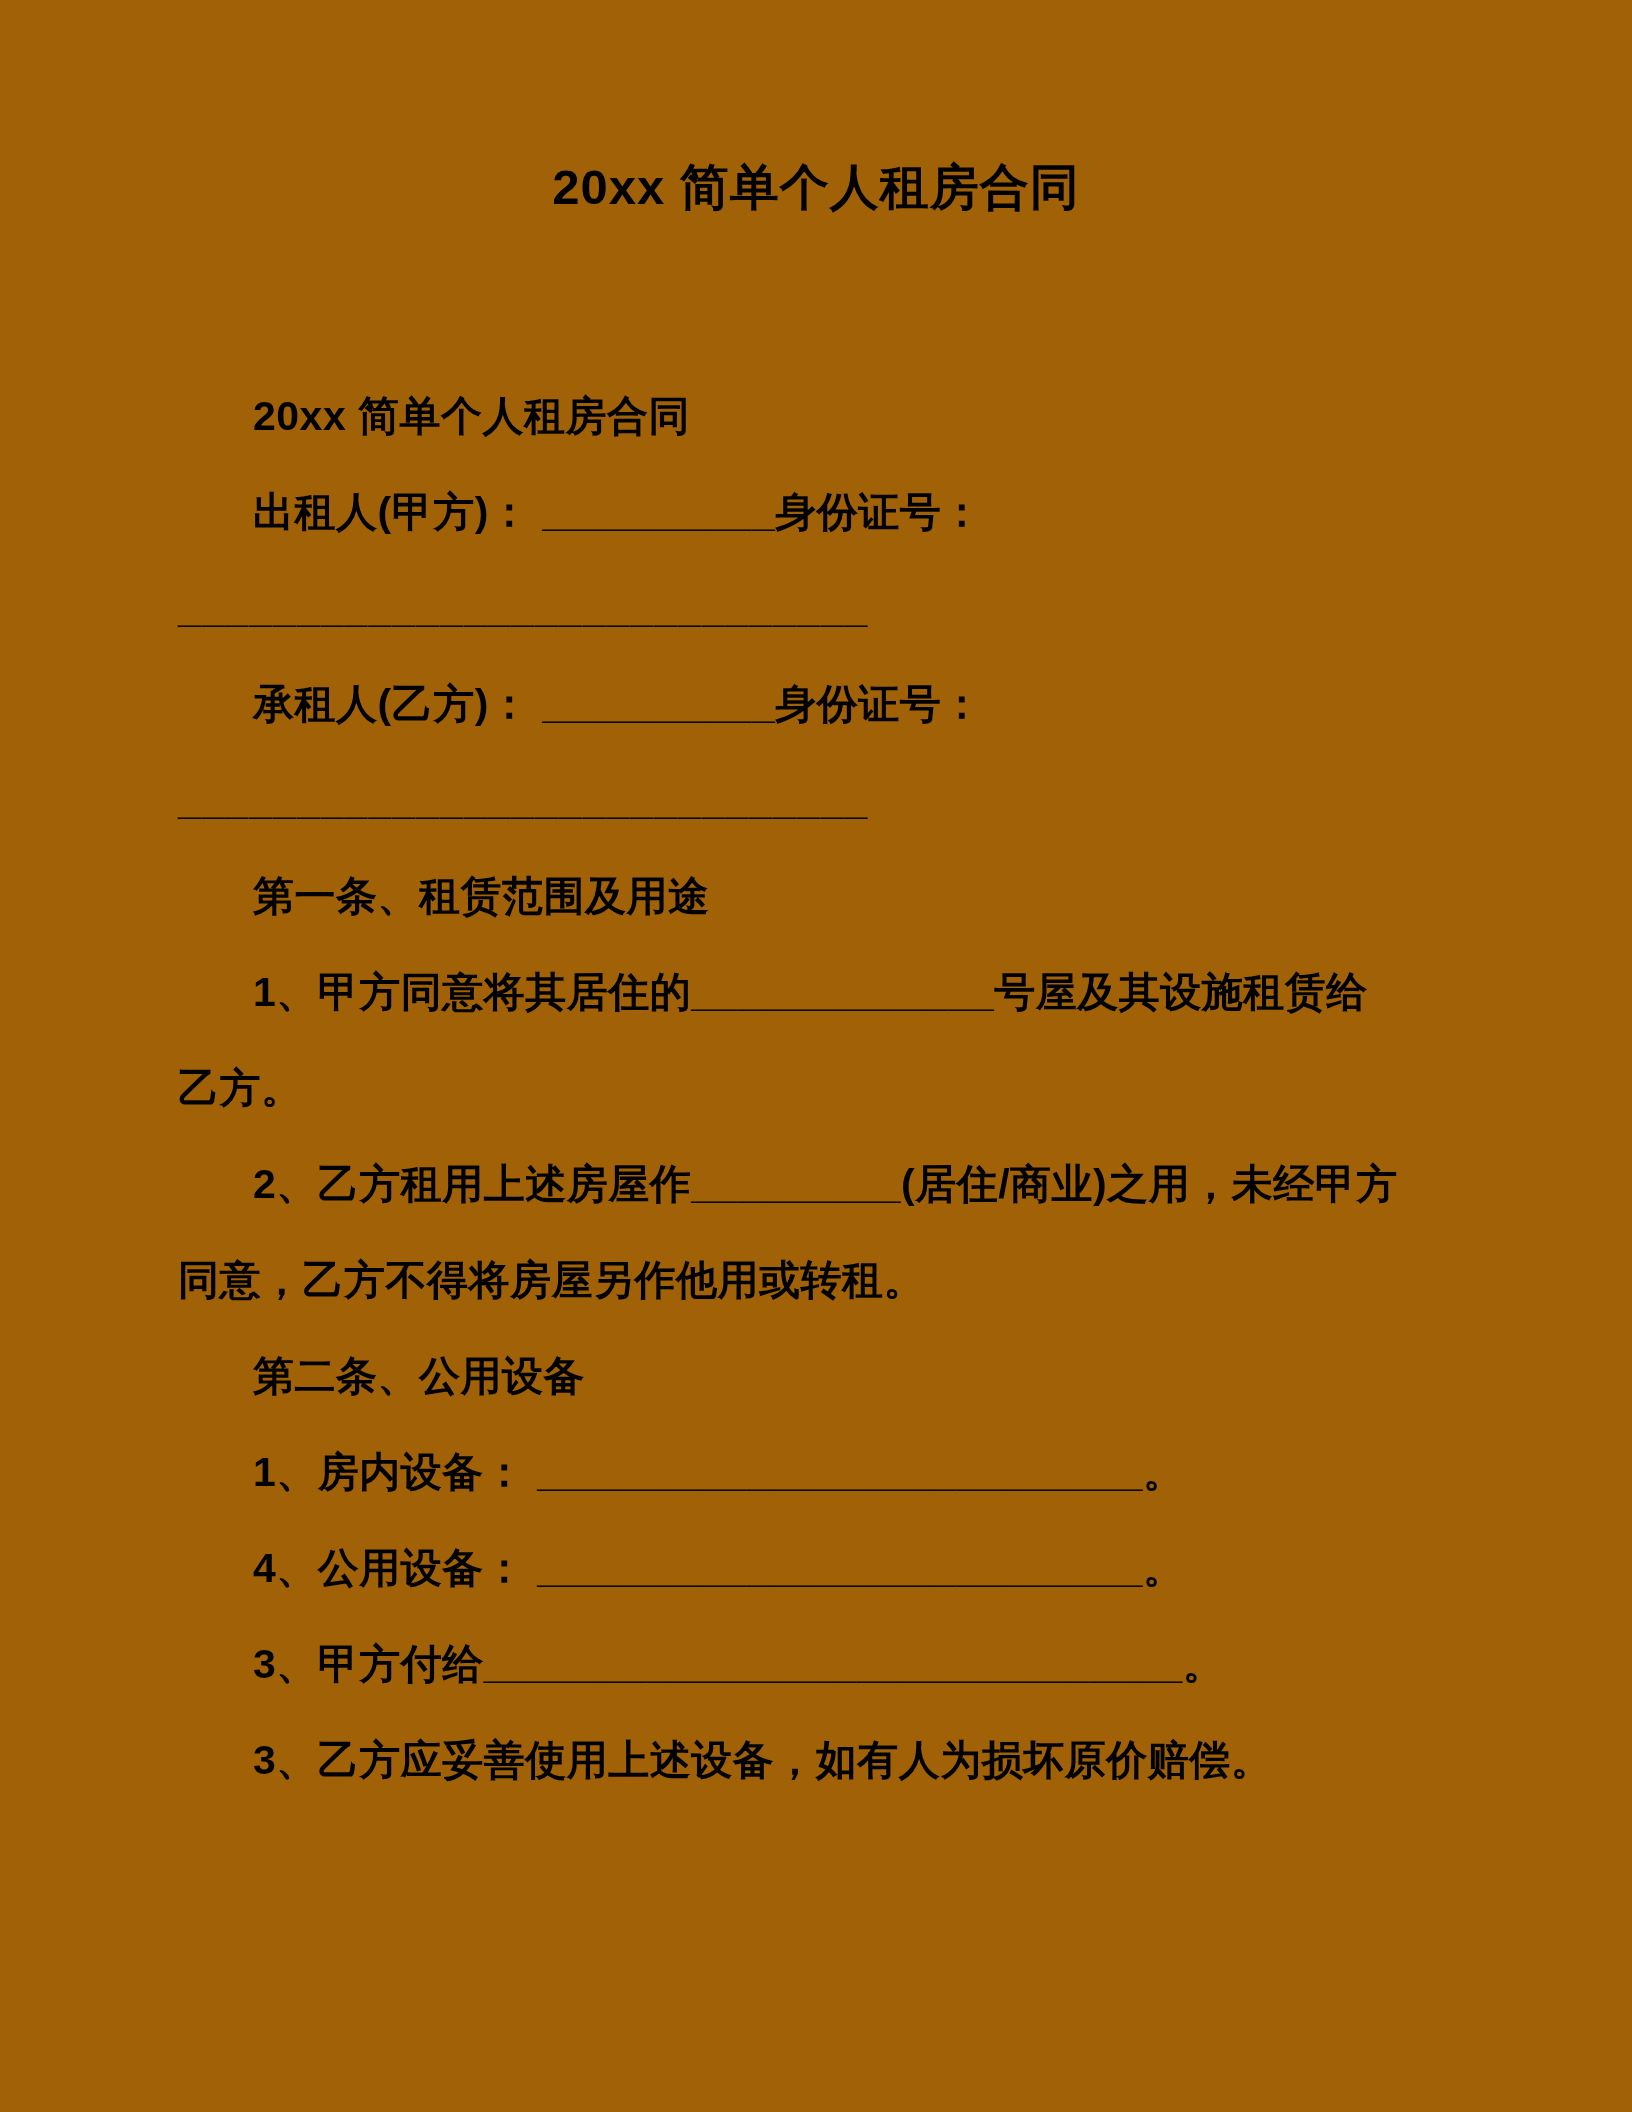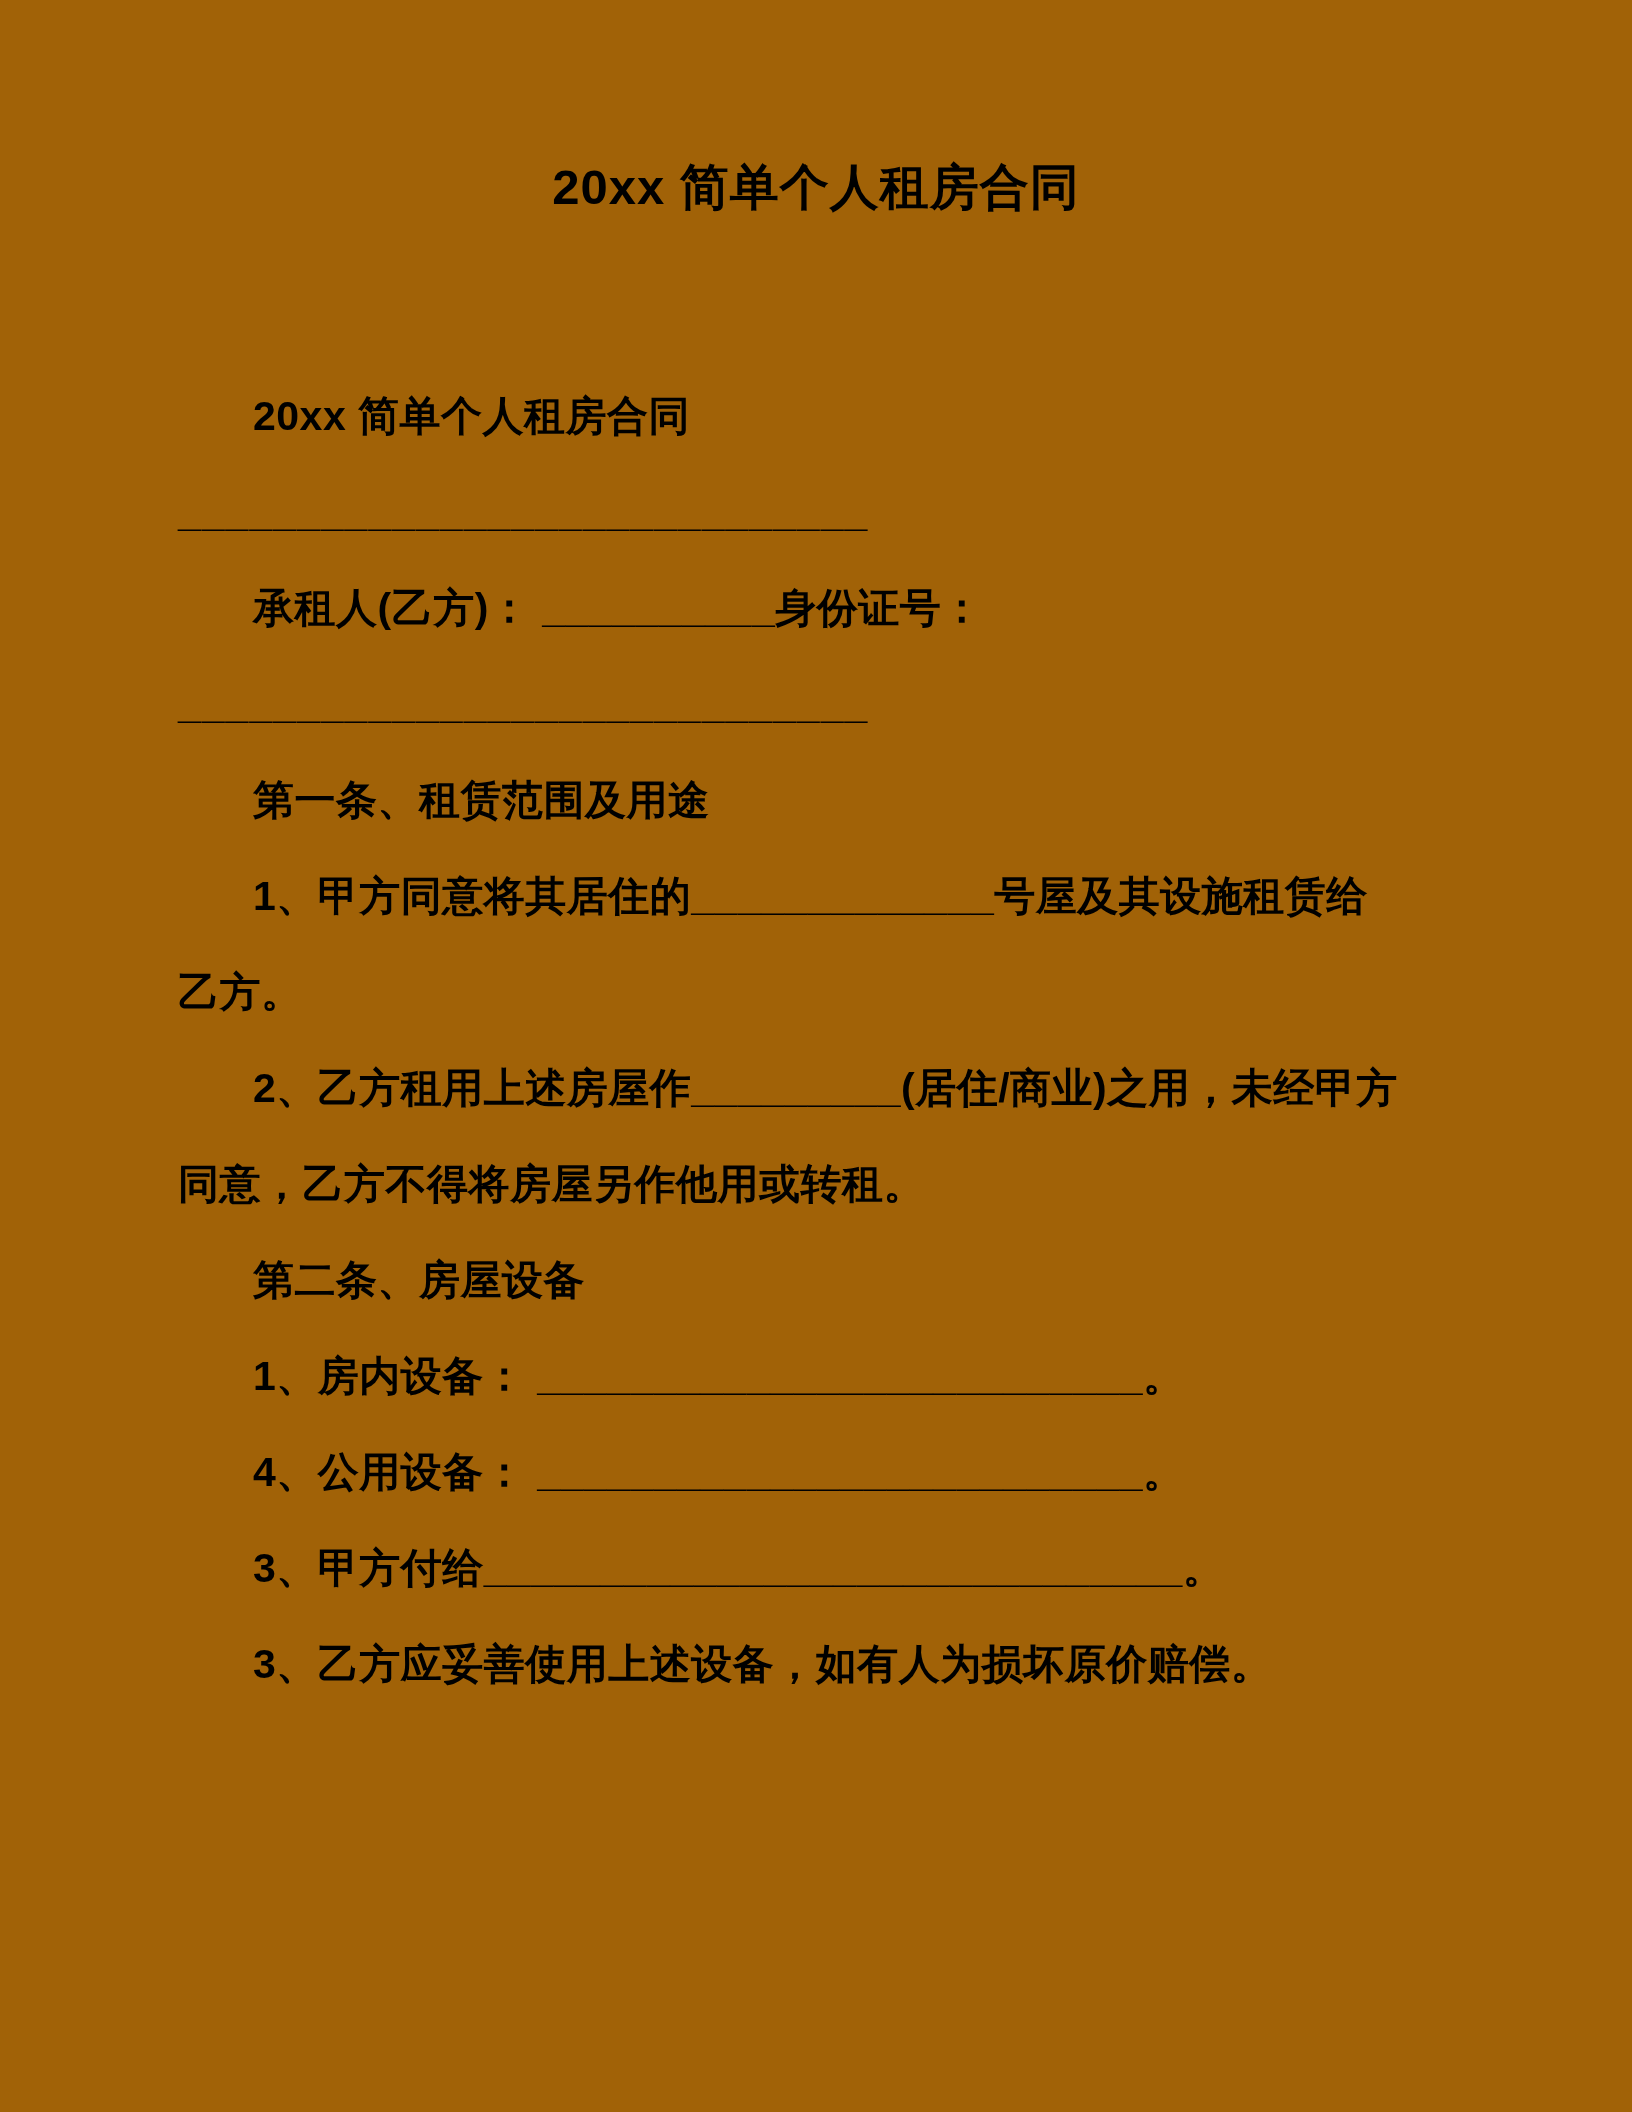--- a/index.html
+++ b/index.html
@@ -41,38 +41,39 @@
 <body>
 
 <div class="page">
 
   <div class="doc-title">20xx 简单个人租房合同</div>
 
   <div class="doc-body">
 
     <div class="line indent">20xx 简单个人租房合同</div>
 
+    <div class="line indent">出租人(甲方)： __________身份证号：</div>
 
     <div class="line blank-full">_____________________________</div>
 
     <div class="line indent">承租人(乙方)： __________身份证号：</div>
 
     <div class="line blank-full">_____________________________</div>
 
     <div class="line indent">第一条、租赁范围及用途</div>
 
     <div class="line indent">1、甲方同意将其居住的_____________号屋及其设施租赁给</div>
 
     <div class="line">乙方。</div>
 
     <div class="line indent">2、乙方租用上述房屋作_________(居住/商业)之用，未经甲方</div>
 
     <div class="line">同意，乙方不得将房屋另作他用或转租。</div>
 
-    <div class="line indent">第二条、房屋设备</div>
+    <div class="line indent">第二条、公用设备</div>
 
     <div class="line indent">1、房内设备： __________________________。</div>
 
     <div class="line indent">4、公用设备： __________________________。</div>
 
     <div class="line indent">3、甲方付给______________________________。</div>
 
     <div class="line indent">3、乙方应妥善使用上述设备，如有人为损坏原价赔偿。</div>
 
   </div>

